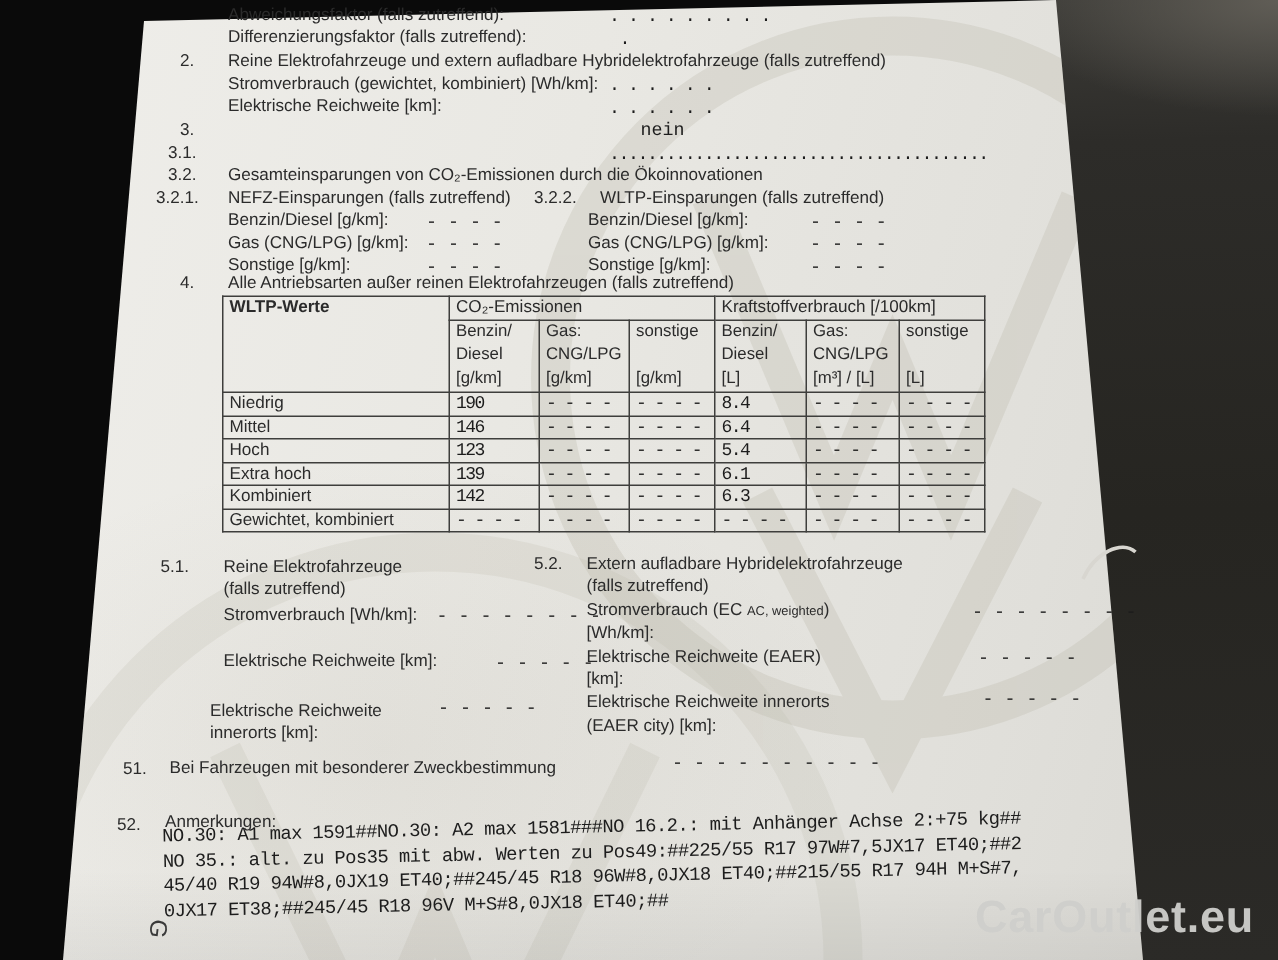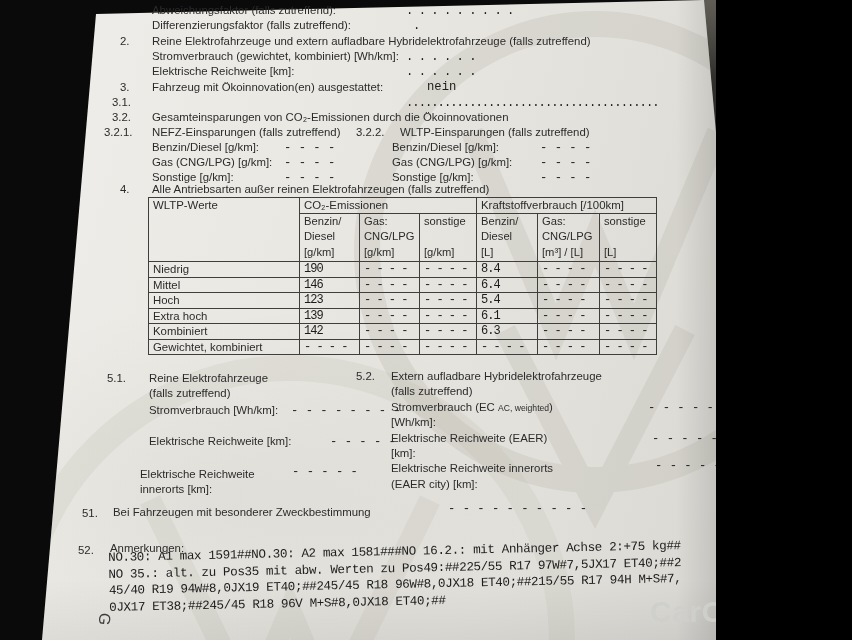--- a/index.html
+++ b/index.html
@@ -1,16 +1,16 @@
 <!DOCTYPE html>
 <html><head>
 <meta charset="utf-8">
 <style>
   html,body{margin:0;padding:0;background:#000;}
-  .stage{position:relative;width:716px;height:640px;overflow:hidden;background:#0a0a0a;
+  .stage{position:relative;width:852px;height:640px;overflow:hidden;background:#0a0a0a;
          font-family:"Liberation Sans",sans-serif;}
   
   .leather{position:absolute;inset:0;
     background:
       radial-gradient(260px 110px at 100% 0%, #605d56 0%, rgba(70,68,62,0) 70%),
       linear-gradient(178deg,#403f3b 0%, #2d2c29 18%, #262521 55%, #2b2a27 100%);
     clip-path:polygon(700px 0px, 852px 0px, 852px 640px, 758px 640px);}
   
   .paper{position:absolute;inset:0;
     background:linear-gradient(105deg,#efeeea 0%, #e9e8e3 40%, #e0dfda 78%, #d9d8d3 100%);
@@ -26,21 +26,21 @@
   .doc{position:absolute;inset:0;color:#272727;}
   .t{position:absolute;white-space:nowrap;font-size:11.4px;line-height:14px;color:#2b2b2b;}
   .mono{position:absolute;white-space:nowrap;font-family:"Liberation Mono","DejaVu Sans Mono",monospace;
         font-size:12.2px;line-height:14px;color:#1c1c1c;}
   .dots{letter-spacing:-1px;}
   .smallcap{font-size:8.6px;}
   
   table.wltp{position:absolute;left:148px;top:197px;border-collapse:collapse;table-layout:fixed;
     font-size:11.4px;color:#2b2b2b;}
   table.wltp td{border:1.5px solid #3e3e3c;padding:0 4px;vertical-align:top;overflow:hidden;}
-  table.wltp td.corner{width:142px;}
+  table.wltp td.corner{width:142px;font-weight:bold;}
   table.wltp td.c1{width:51px;} table.wltp td.c2{width:51px;} table.wltp td.c3{width:48px;}
   table.wltp td.c4{width:52px;} table.wltp td.c5{width:53px;} table.wltp td.c6{width:48px;}
   tr.ghead td{height:15px;line-height:15px;}
   tr.shead td{height:47px;}
   tr.drow td{height:14.5px;line-height:14.5px;margin-top:10px;}
   .pre{white-space:pre-line;display:block;font-size:11.2px;line-height:15.4px;}
   td.lab{text-align:left;}
   td.val{text-align:left;font-family:"Liberation Mono","DejaVu Sans Mono",monospace;
          font-size:12px;color:#1c1c1c;letter-spacing:-1px;}
   .anm{position:absolute;left:108px;top:550px;transform:rotate(-1.2deg);transform-origin:0 0;}
@@ -78,21 +78,20 @@
     <span class="mono dots" style="left:406px;top:4px">. . . . . . . . .</span>
     <span class="t" style="left:152px;top:18px">Differenzierungsfaktor (falls zutreffend):</span>
     <span class="mono" style="left:413px;top:19px">.</span>
     <span class="t" style="left:120px;top:34px">2.</span>
     <span class="t" style="left:152px;top:34px">Reine Elektrofahrzeuge und extern aufladbare Hybridelektrofahrzeuge (falls zutreffend)</span>
     <span class="t" style="left:152px;top:49px">Stromverbrauch (gewichtet, kombiniert) [Wh/km]:</span>
     <span class="mono dots" style="left:406px;top:50px">. . . . . .</span>
     <span class="t" style="left:152px;top:64px">Elektrische Reichweite [km]:</span>
     <span class="mono dots" style="left:406px;top:65px">. . . . . .</span>
     <span class="t" style="left:120px;top:80px">3.</span>
-    <span class="t" style="left:152px;top:80px">Fahrzeug mit Ökoinnovation(en) ausgestattet:</span>
     <span class="mono" style="left:427px;top:80px">nein</span>
     <span class="t" style="left:112px;top:95px">3.1.</span>
     <span class="mono dots" style="left:406px;top:96px">........................................</span>
     <span class="t" style="left:112px;top:110px">3.2.</span>
     <span class="t" style="left:152px;top:110px">Gesamteinsparungen von CO₂-Emissionen durch die Ökoinnovationen</span>
 
     <span class="t" style="left:104px;top:125px">3.2.1.</span>
     <span class="t" style="left:152px;top:125px">NEFZ-Einsparungen (falls zutreffend)</span>
     <span class="t" style="left:356px;top:125px">3.2.2.</span>
     <span class="t" style="left:400px;top:125px">WLTP-Einsparungen (falls zutreffend)</span>

